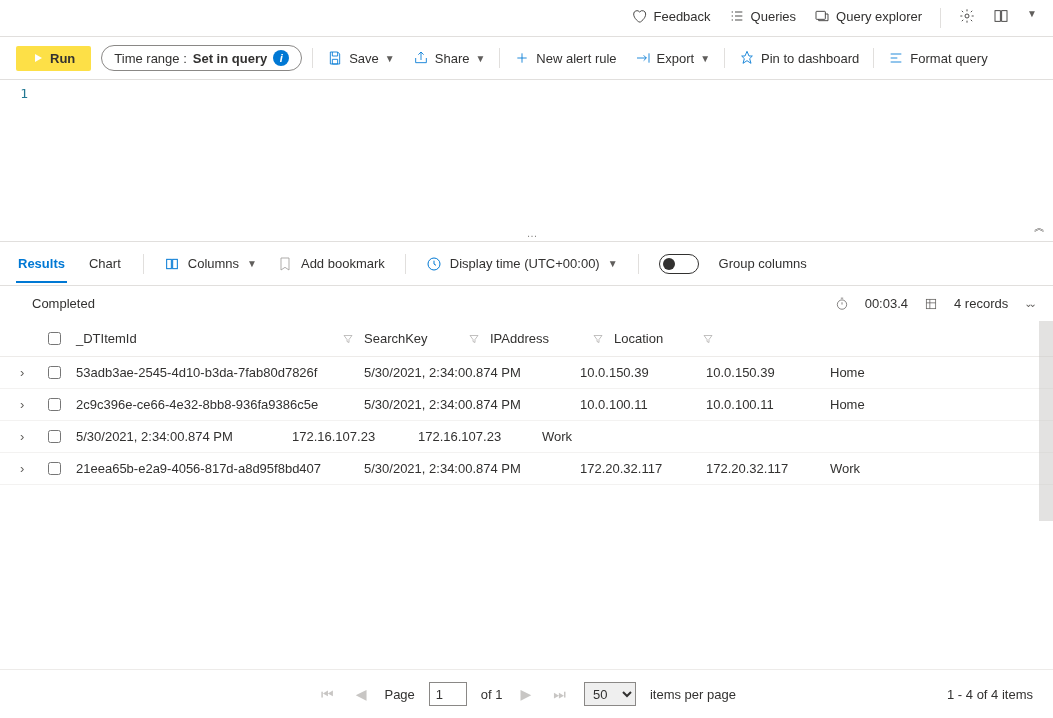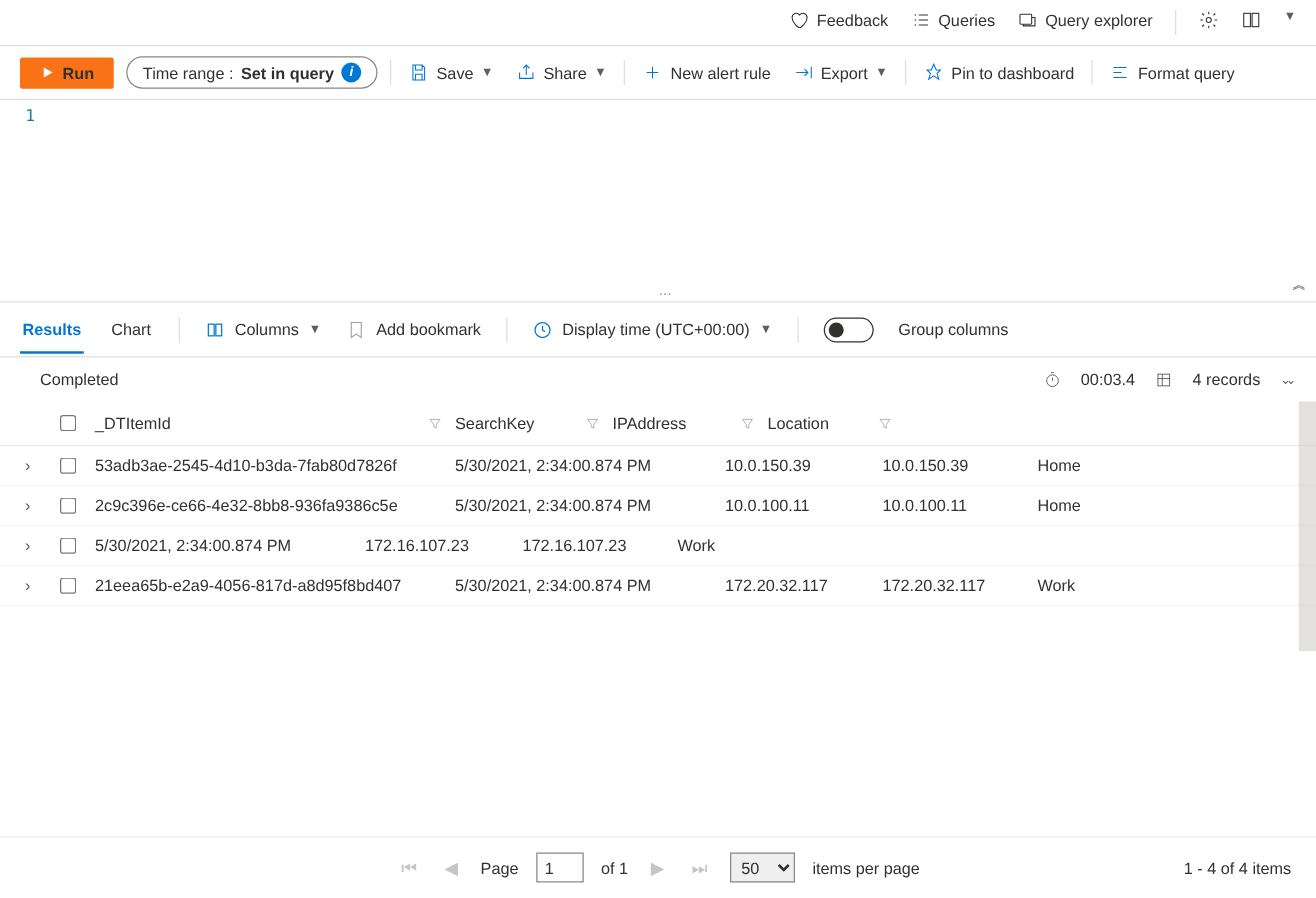--- a/index.html
+++ b/index.html
@@ -3,21 +3,21 @@
 <meta charset="utf-8">
 <style>
 *{box-sizing:border-box;margin:0;padding:0;font-family:"Segoe UI",Arial,sans-serif;font-size:13px;color:#323130}
 body{background:#fff;width:1053px;height:718px;overflow:hidden;display:flex;flex-direction:column}
 .topbar{display:flex;justify-content:flex-end;align-items:flex-start;gap:18px;padding:8px 16px;border-bottom:1px solid #e1dfdd}
 .topbar .tb-item{display:flex;align-items:center;gap:6px;cursor:pointer;color:#323130}
 .tb-icon{width:16px;height:16px;display:inline-flex;align-items:center;justify-content:center;color:#0078d4}
 .tb-icon svg{width:16px;height:16px;stroke:currentColor;fill:none;stroke-width:1.3}
 .sep{width:1px;height:20px;background:#e1dfdd}
 .cmdbar{display:flex;align-items:center;gap:10px;padding:8px 16px;border-bottom:1px solid #e1dfdd}
-.run-btn{background:#f97316;color:#fff;border:none;border-radius:2px;padding:5px 16px;display:flex;align-items:center;gap:6px;font-weight:600;cursor:pointer}
+.run-btn{background:#fde047;color:#fff;border:none;border-radius:2px;padding:5px 16px;display:flex;align-items:center;gap:6px;font-weight:600;cursor:pointer}
 .run-btn svg{width:12px;height:12px;fill:#fff}
 .pill{border:1px solid #8a8886;border-radius:16px;padding:4px 12px;display:flex;align-items:center;gap:6px;cursor:pointer}
 .pill .bold{font-weight:600}
 .info-circle{width:16px;height:16px;border-radius:50%;background:#0078d4;color:#fff;display:flex;align-items:center;justify-content:center;font-size:11px;font-weight:bold;font-style:italic}
 .cmd{display:flex;align-items:center;gap:6px;cursor:pointer;padding:0 4px}
 .cmd svg{width:16px;height:16px;stroke:#0078d4;fill:none;stroke-width:1.3}
 .chev{color:#605e5c;font-size:10px}
 .editor{position:relative;flex:0 0 162px;border-bottom:1px solid #e1dfdd}
 .gutter{position:absolute;left:0;top:0;width:36px;text-align:right;padding:6px 8px;color:#237893;font-family:Consolas,monospace;font-size:13px}
 .code{padding:6px 0 6px 52px;font-family:Consolas,monospace;font-size:13px}

